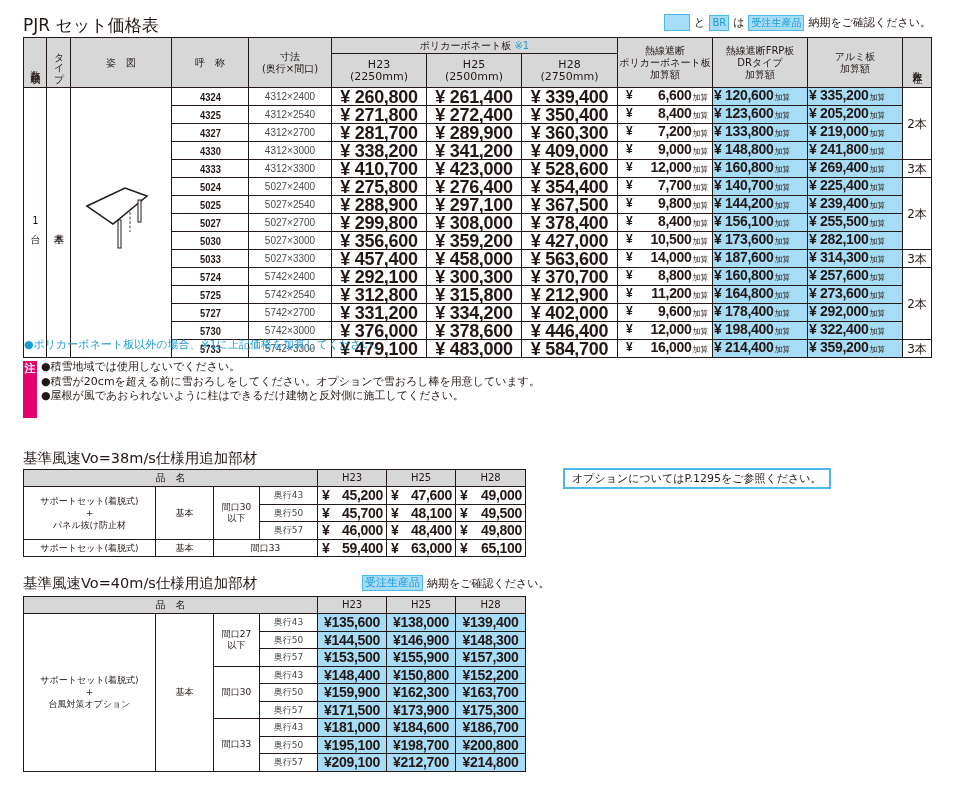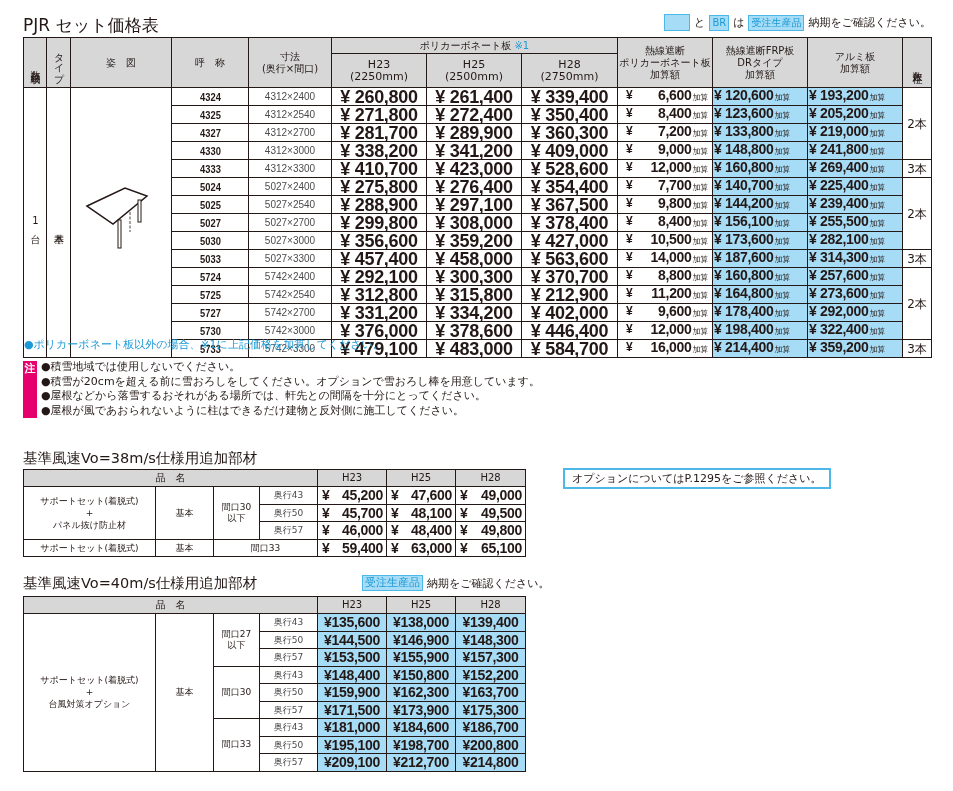--- a/index.html
+++ b/index.html
@@ -104,21 +104,21 @@
             <rect x="57" y="14" width="3" height="22" fill="#fff" stroke="#231815" stroke-width="1"></rect>
             <line x1="49" y1="26" x2="49" y2="46" stroke="#231815" stroke-width="0.8" stroke-dasharray="3,1.5"></line>
           </svg></td>
         <td class="code">4324</td>
         <td class="dim">4312×2400</td>
         <td class="price">¥ 260,800</td>
         <td class="price">¥ 261,400</td>
         <td class="price">¥ 339,400</td>
         <td class="add"><span class="yen">¥</span><span>6,600</span><span class="suffix">加算</span></td>
         <td class="add blue"><span>¥ 120,600</span><span class="suffix">加算</span></td>
-        <td class="add blue"><span>¥ 193,200</span><span class="suffix">加算</span></td>
+        <td class="add blue"><span>¥ 335,200</span><span class="suffix">加算</span></td>
         <td rowspan="4" class="posts">2本</td>
       </tr>
       <tr>
         <td class="code">4325</td>
         <td class="dim">4312×2540</td>
         <td class="price">¥ 271,800</td>
         <td class="price">¥ 272,400</td>
         <td class="price">¥ 350,400</td>
         <td class="add"><span class="yen">¥</span><span>8,400</span><span class="suffix">加算</span></td>
         <td class="add blue"><span>¥ 123,600</span><span class="suffix">加算</span></td>
@@ -260,21 +260,20 @@
         <td rowspan="1" class="posts">3本</td>
       </tr>
     </tbody>
 </table>
 
 <div class="abs cyan-note">●ポリカーボネート板以外の場合、※1に上記価格を加算してください。</div>
 <div class="abs caution">注</div>
 <div class="abs caution-list">
   <div>●積雪地域では使用しないでください。</div>
   <div>●積雪が20cmを超える前に雪おろしをしてください。オプションで雪おろし棒を用意しています。</div>
-  <div>●屋根などから落雪するおそれがある場所では、軒先との間隔を十分にとってください。</div>
   <div>●屋根が風であおられないように柱はできるだけ建物と反対側に施工してください。</div>
 </div>
 
 <div class="abs sec-title" style="left:23px;top:449px;">基準風速Vo=38m/s仕様用追加部材</div>
 <table class="sub-table" style="top:469px;width:502px;">
   <colgroup>
     <col style="width:132px">
       <col style="width:58px">
       <col style="width:46px">
       <col style="width:58px">

